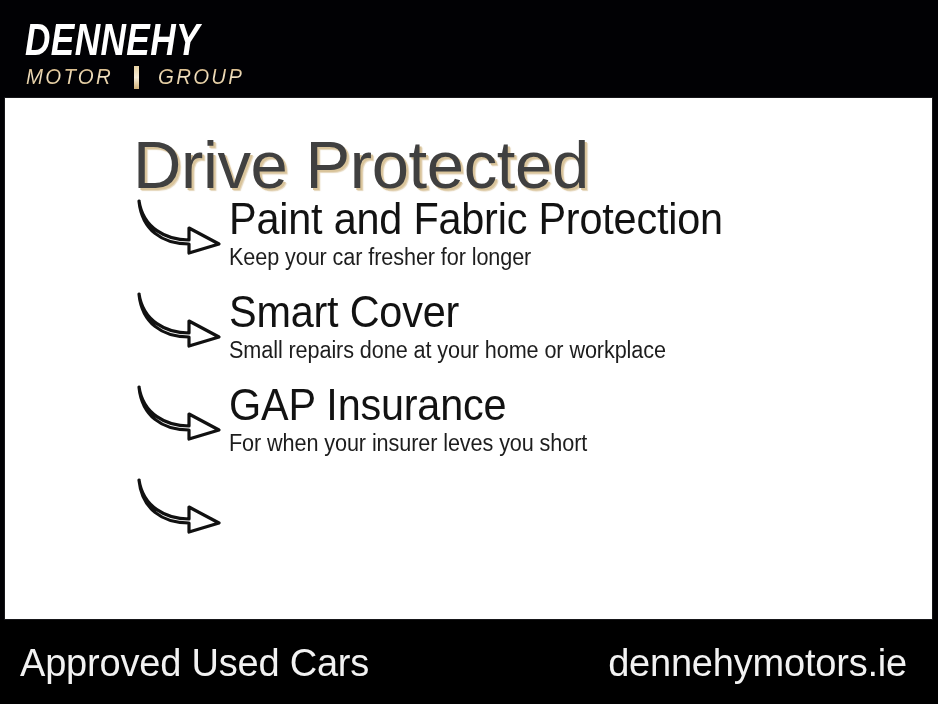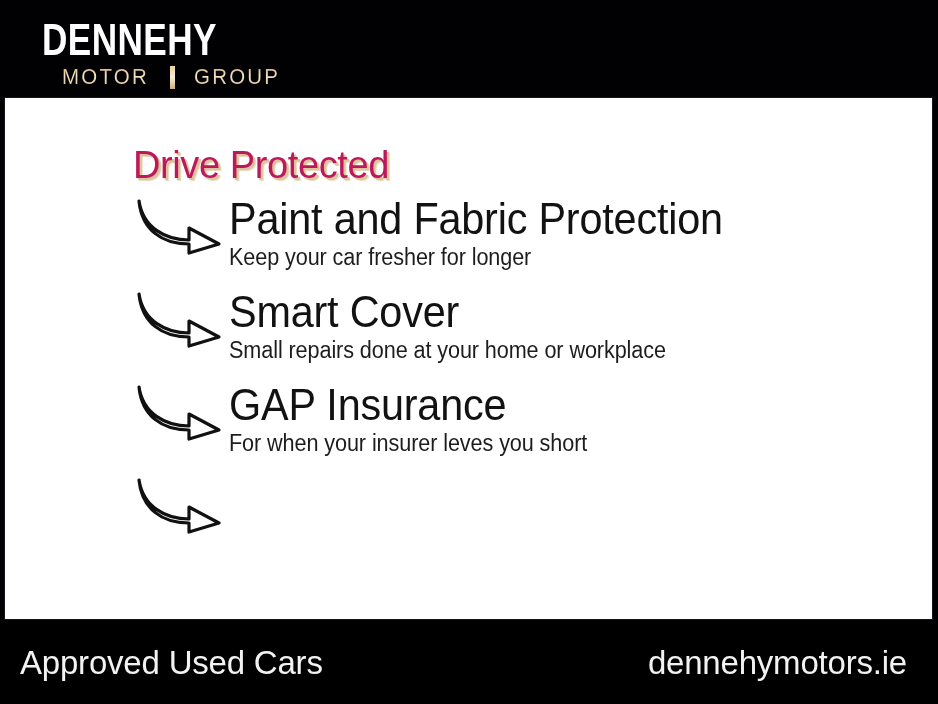--- a/index.html
+++ b/index.html
@@ -17,25 +17,26 @@
     position: relative;
     width: 938px;
     height: 704px;
     background: #010104;
     overflow: hidden;
   }
 
   
   #header {
     position: absolute;
-    left: 17px;
+    left: 0;
     top: 0;
     width: 821px;
     height: 97px;
     background: #010104;
+    font-style: italic;
   }
 
   #logo {
     position: absolute;
     left: 25px;
     top: 19px;
     width: 212px;
     height: 68px;
   }
 
@@ -53,21 +54,20 @@
   }
 
   #logo-subline {
     position: absolute;
     left: 1px;
     top: 46px;
     display: flex;
     align-items: flex-end;
     gap: 12px;
     white-space: nowrap;
-    margin-left: 19px;
   }
 
   .logo-sub-word {
     font-family: "Liberation Sans", sans-serif;
     font-weight: 400;
     font-size: 22px;
     line-height: 24px;
     letter-spacing: 2.4px;
     background: linear-gradient(180deg, #c9a368 0%, #f3e4c6 45%, #d8bb86 100%);
     -webkit-background-clip: text;
@@ -95,23 +95,23 @@
     border: 1px solid #17171a;
     box-sizing: border-box;
   }
 
   #headline {
     position: absolute;
     left: 128px;
     top: 40px;
     font-family: "Liberation Sans", sans-serif;
     font-weight: 400;
-    font-size: 38px;
+    font-size: 67px;
     line-height: 54px;
-    color: #be185d;
+    color: #404040;
     letter-spacing: -0.4px;
     text-shadow: 2px 2px 0 #d9c49b, 3px 3px 1px rgba(208,181,132,0.55);
     white-space: nowrap;
   }
 
   #feature-list {
     position: absolute;
     left: 0;
     top: 96px;
     width: 100%;
@@ -169,21 +169,21 @@
     width: 938px;
     height: 84px;
     background: #000000;
   }
 
   .footer-text {
     position: absolute;
     top: 24px;
     font-family: "Liberation Sans", sans-serif;
     font-weight: 400;
-    font-size: 33px;
+    font-size: 38px;
     line-height: 38px;
     color: #f2f2f2;
     letter-spacing: -0.2px;
     white-space: nowrap;
   }
 
   #footer-left  { left: 20px; }
   #footer-right { right: 31px; }
 </style>
 </head>

